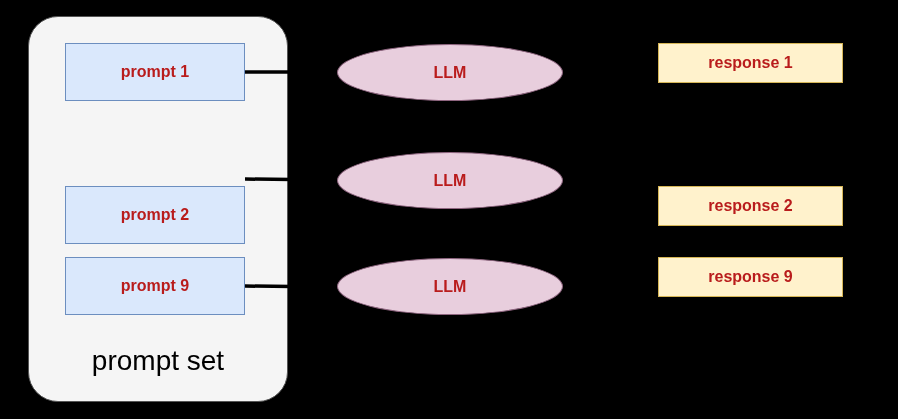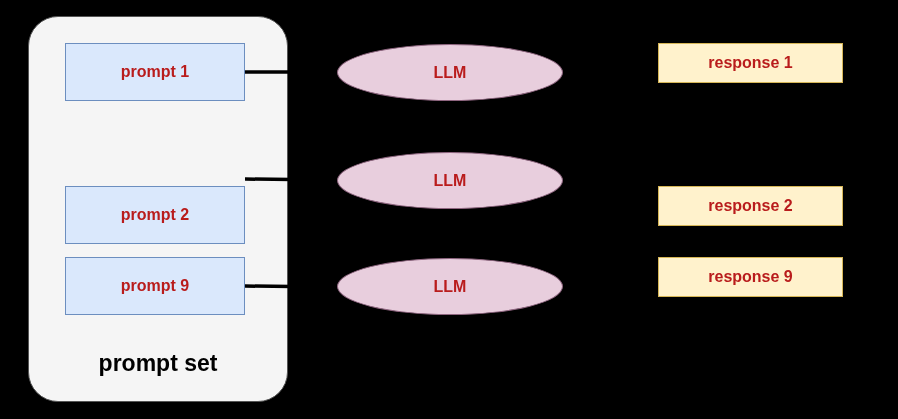--- a/index.html
+++ b/index.html
@@ -26,22 +26,22 @@
     box-sizing: border-box;
   }
   .container.left  { left: 28px; }
   .container.right { left: 620px; }
   .container-title {
     position: absolute;
     bottom: 24px;
     left: 0;
     width: 100%;
     text-align: center;
-    font-size: 23px;
-    font-weight: bold;
+    font-size: 28px;
+    font-weight: normal;
     color: #000000;
   }
   .node {
     position: absolute;
     display: flex;
     align-items: center;
     justify-content: center;
     box-sizing: border-box;
     font-size: 16px;
     font-weight: bold;

